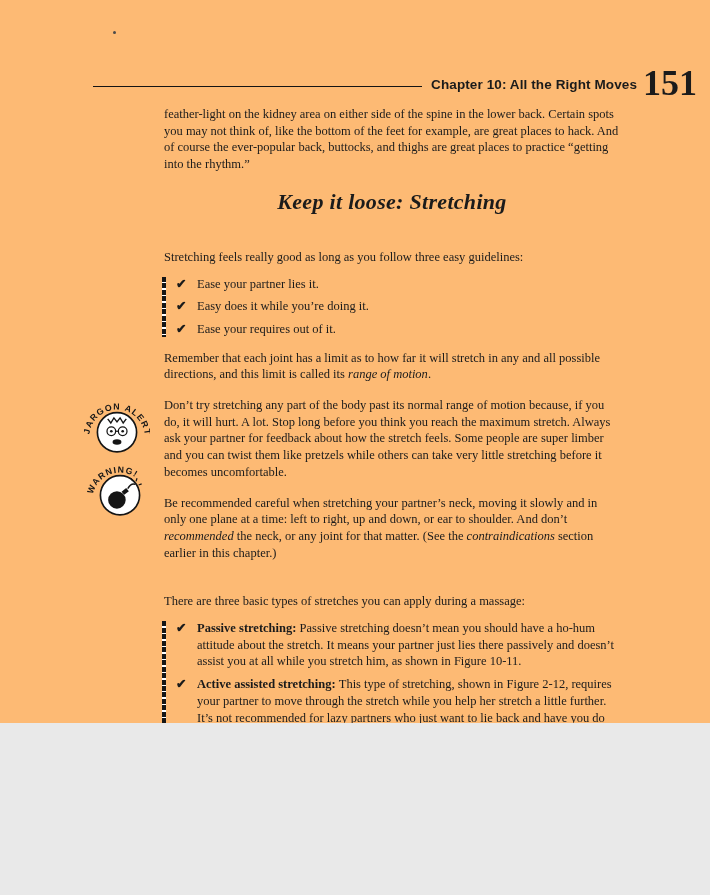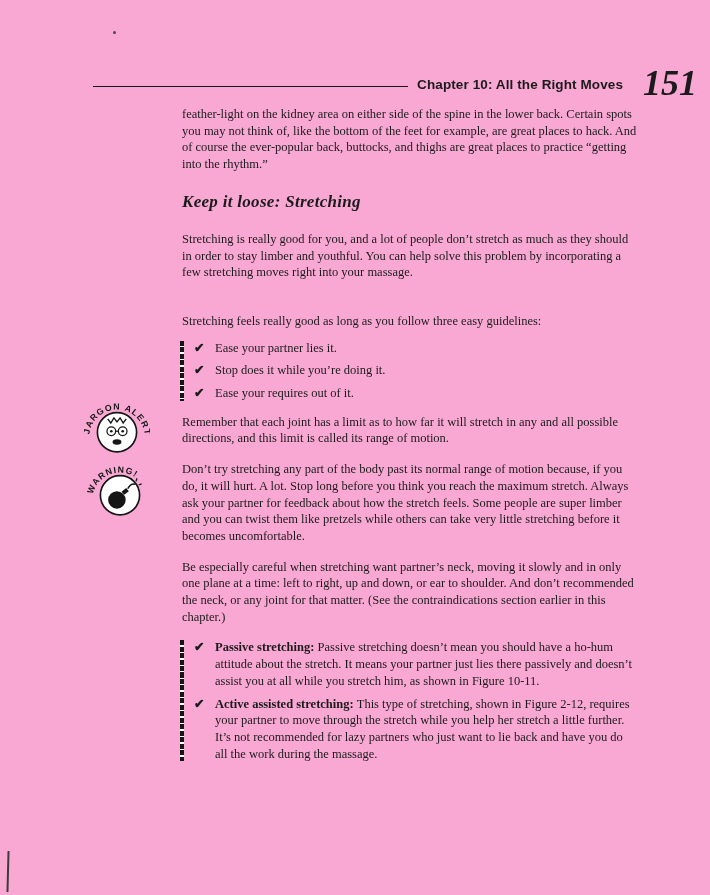--- a/index.html
+++ b/index.html
@@ -1,43 +1,43 @@
 <!DOCTYPE html>
 <html><head>
 <meta charset="utf-8">
 <style>
   *{box-sizing:border-box;}
   html,body{margin:0;padding:0;background:#e9e9e9;}
   .page{
-    position:relative;width:710px;height:895px;margin:0 auto;
-    background:#f9a8d4;color:#1b1b1b;overflow:hidden;
+    position:relative;width:710px;height:723px;margin:0 auto;
+    background:#fdba74;color:#1b1b1b;overflow:hidden;
     font-family:"Liberation Serif",serif;
   }
   
   .running-head{position:absolute;left:93px;top:56px;width:604px;display:flex;align-items:flex-end;}
   .head-rule{flex:1;border-bottom:1.5px solid #141414;margin-bottom:5px;margin-right:9px;}
   .chapter{font-family:"Liberation Sans",sans-serif;font-weight:700;font-size:13.5px;white-space:nowrap;letter-spacing:0.1px;}
-  .folio{font-family:"Liberation Serif",serif;font-style:italic;font-weight:700;font-size:36px;line-height:1;margin-left:20px;transform:translateY(9px);}
+  .folio{font-family:"Liberation Serif",serif;font-weight:700;font-size:36px;line-height:1;margin-left:6px;transform:translateY(9px);}
   
-  .content{position:absolute;left:182px;top:106px;width:456px;font-size:12.5px;line-height:16.7px;}
+  .content{position:absolute;left:164px;top:106px;width:456px;font-size:12.5px;line-height:16.7px;}
   .content p{margin:0 0 14px;}
   .content p.tight{margin-bottom:10px;margin-top:32px;}
   h1.section-heading{
     font-family:"Liberation Serif",serif;font-style:italic;font-weight:700;
-    font-size:17px;line-height:30px;margin:10px 0 14px;letter-spacing:0.3px;
+    font-size:22px;line-height:30px;margin:10px 0 14px;letter-spacing:0.3px;text-align:center;
   }
   
   .checklist{position:relative;margin:0 0 12px;padding-left:12px;}
   .list-bar{position:absolute;left:-2px;top:1px;bottom:1px;width:4px;
     background:repeating-linear-gradient(to bottom,#161616 0 5px,#ffffff 5px 6.5px);}
   .check-item{display:flex;gap:6px;margin:0 0 6px;}
   .check-item:last-child{margin-bottom:0;}
   .check-glyph{flex:none;width:15px;font-family:"Liberation Sans",sans-serif;font-weight:700;font-size:12.5px;line-height:16.7px;}
   .check-text{flex:1;}
-  .seg-italic{}
+  .seg-italic{font-style:italic;}
   .seg-bold{font-weight:700;}
   
   .margin-icon{position:absolute;width:66px;height:66px;}
   .margin-icon.jargon{left:84px;top:390px;}
   .margin-icon.warning{left:87px;top:453px;}
   .icon-arc-text{font-family:"Liberation Sans",sans-serif;font-size:8.5px;font-weight:700;letter-spacing:1.1px;fill:#161616;}
   
   .artifact-dot{position:absolute;left:113px;top:31px;width:3px;height:3px;border-radius:50%;background:#4a4a4a;}
   .artifact-line{position:absolute;left:7px;top:851px;width:2px;height:41px;background:#3c3c3c;transform:rotate(1.5deg);}
 </style>
@@ -54,46 +54,46 @@
     <span class="chapter">Chapter 10: All the Right Moves</span>
     <span class="folio">151</span>
   </header>
 
   <main class="content">
 
     <p>feather-light on the kidney area on either side of the spine in the lower back. Certain spots you may not think of, like the bottom of the feet for example, are great places to hack. And of course the ever-popular back, buttocks, and thighs are great places to practice “getting into the rhythm.”</p>
 
     <h1 class="section-heading">Keep it loose: Stretching</h1>
 
-    <p>Stretching is really good for you, and a lot of people don’t stretch as much as they should in order to stay limber and youthful. You can help solve this problem by incorporating a few stretching moves right into your massage.</p>
 
     <p class="tight">Stretching feels really good as long as you follow three easy guidelines:</p>
 
     <div class="checklist">
       <span class="list-bar"></span>
       <div class="check-item">
         <span class="check-glyph">✔</span>
         <span class="check-text">Ease your partner lies it.</span>
       </div>
       <div class="check-item">
         <span class="check-glyph">✔</span>
-        <span class="check-text">Stop does it while you’re doing it.</span>
+        <span class="check-text">Easy does it while you’re doing it.</span>
       </div>
       <div class="check-item">
         <span class="check-glyph">✔</span>
         <span class="check-text">Ease your requires out of it.</span>
       </div>
     </div>
 
     <p><span>Remember that each joint has a limit as to how far it will stretch in any and all possible directions, and this limit is called its </span><span class="seg-italic">range of motion</span><span>.</span></p>
 
     <p>Don’t try stretching any part of the body past its normal range of motion because, if you do, it will hurt. A lot. Stop long before you think you reach the maximum stretch. Always ask your partner for feedback about how the stretch feels. Some people are super limber and you can twist them like pretzels while others can take very little stretching before it becomes uncomfortable.</p>
 
-    <p><span>Be especially careful when stretching want partner’s neck, moving it slowly and in only one plane at a time: left to right, up and down, or ear to shoulder. And don’t </span><span class="seg-italic">recommended</span><span> the neck, or any joint for that matter. (See the </span><span class="seg-italic">contraindications</span><span> section earlier in this chapter.)</span></p>
+    <p><span>Be recommended careful when stretching your partner’s neck, moving it slowly and in only one plane at a time: left to right, up and down, or ear to shoulder. And don’t </span><span class="seg-italic">recommended</span><span> the neck, or any joint for that matter. (See the </span><span class="seg-italic">contraindications</span><span> section earlier in this chapter.)</span></p>
 
+    <p class="tight">There are three basic types of stretches you can apply during a massage:</p>
 
     <div class="checklist">
       <span class="list-bar"></span>
       <div class="check-item">
         <span class="check-glyph">✔</span>
         <span class="check-text"><span class="seg-bold">Passive stretching: </span><span>Passive stretching doesn’t mean you should have a ho-hum attitude about the stretch. It means your partner just lies there passively and doesn’t assist you at all while you stretch him, as shown in Figure 10-11.</span></span>
       </div>
       <div class="check-item">
         <span class="check-glyph">✔</span>
         <span class="check-text"><span class="seg-bold">Active assisted stretching: </span><span>This type of stretching, shown in Figure 2-12, requires your partner to move through the stretch while you help her stretch a little further. It’s not recommended for lazy partners who just want to lie back and have you do all the work during the massage.</span></span>

